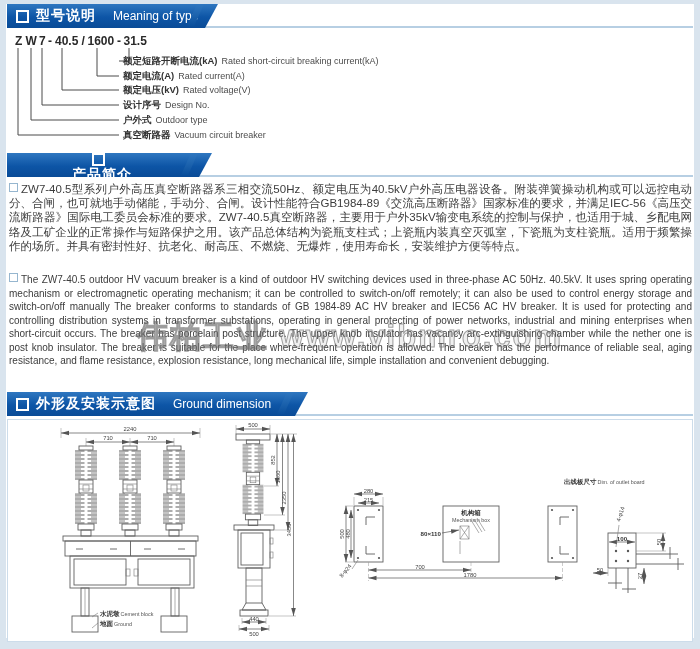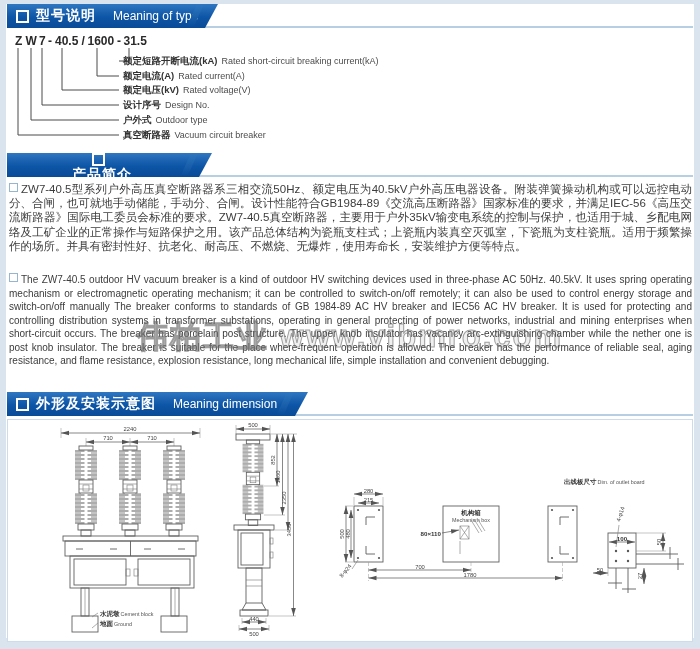--- a/index.html
+++ b/index.html
@@ -109,21 +109,21 @@
   <div class="para para-zh"><span class="bullet"></span><span>ZW7-40.5型系列户外高压真空断路器系三相交流50Hz、额定电压为40.5kV户外高压电器设备。附装弹簧操动机构或可以远控电动分、合闸，也可就地手动储能，手动分、合闸。设计性能符合GB1984-89《交流高压断路器》国家标准的要求，并满足IEC-56《高压交流断路器》国际电工委员会标准的要求。ZW7-40.5真空断路器，主要用于户外35kV输变电系统的控制与保护，也适用于城、乡配电网络及工矿企业的正常操作与短路保护之用。该产品总体结构为瓷瓶支柱式；上瓷瓶内装真空灭弧室，下瓷瓶为支柱瓷瓶。适用于频繁操作的场所。并具有密封性好、抗老化、耐高压、不燃烧、无爆炸，使用寿命长，安装维护方便等特点。</span></div>
   <div class="para para-en"><span class="bullet"></span><span>The ZW7-40.5 outdoor HV vacuum breaker is a kind of outdoor HV switching devices used in three-phase AC 50Hz. 40.5kV. It uses spring operating mechanism or electromagnetic operating mechanism; it can be controlled to switch-on/off remotely; it can also be used to control energy storage and switch-on/off manually The breaker conforms to standards of GB 1984-89 AC HV breaker and IEC56 AC HV breaker.  It is used for protecting and controlling distribution systems in transformer substations, operating in general protecting of power networks, industrial and mining enterprises when short-circuit occurs.  The breaker has porcelain post structure.  The upper knob insulator has vacancy arc-extinguishing chamber while the nether one is post knob insulator.  The breaker is suitable for the place where-frequent operation is allowed.  The breaker has the performance of reliable seal, aging resistance, and flame resistance, explosion resistance, long mechanical life, simple installation and convenient debugging.</span></div>
 
   <div class="watermark">伟柏工业 www.vibmro.com</div>
 
   <div class="sec" style="top:392px;">
     <div class="underline"></div>
     <div class="bar" style="width:268px;">
       <span class="sq"></span>
       <span class="zh">外形及安装示意图</span>
-      <span class="en">Meaning dimension</span>
+      <span class="en">Ground dimension</span>
     </div>
     <div class="slash" style="left:275px;"></div>
   </div>
 
   <div class="drawbox">
   <svg width="682" height="219" viewBox="0 0 682 219">
     <defs>
       <pattern id="rib" width="24" height="4" patternUnits="userSpaceOnUse">
         <line x1="1.5" y1="1" x2="22.5" y2="1" stroke="#6a6a6a" stroke-width="1.1"></line>
         <line x1="5" y1="3" x2="19" y2="3" stroke="#6a6a6a" stroke-width="0.8"></line>

